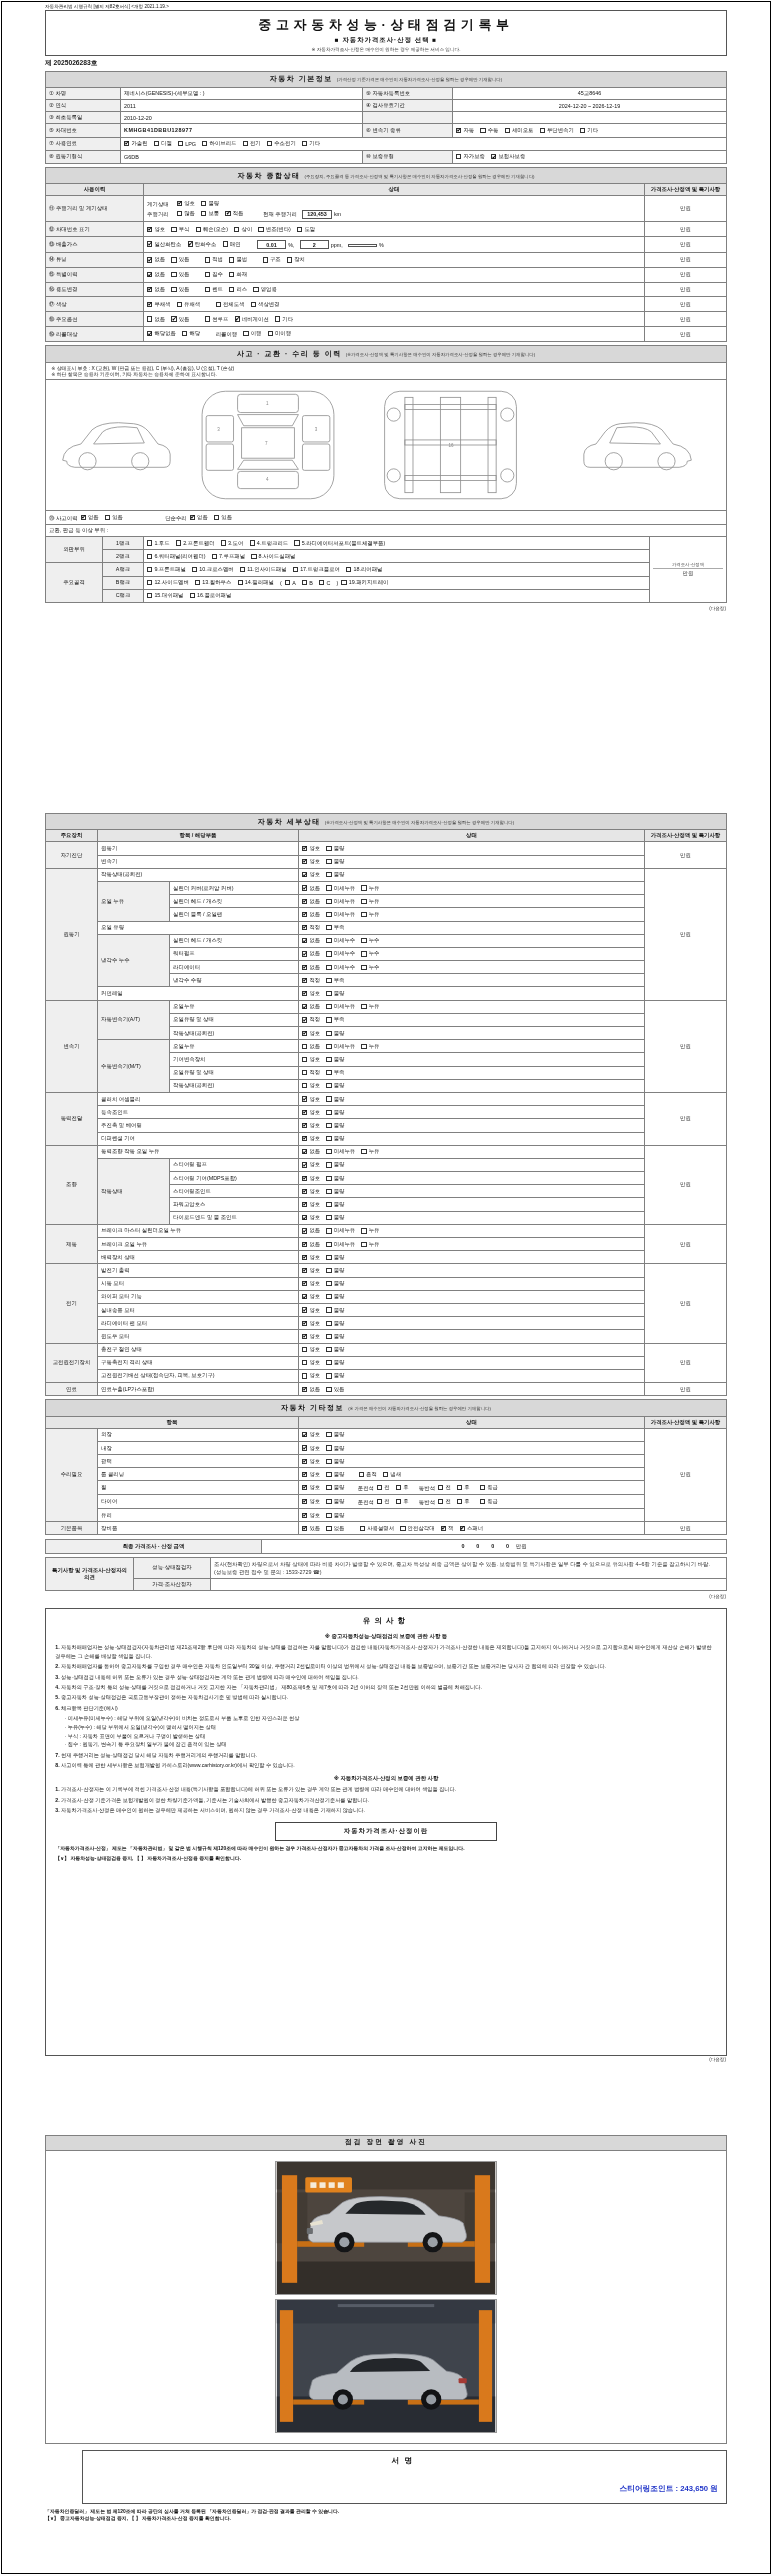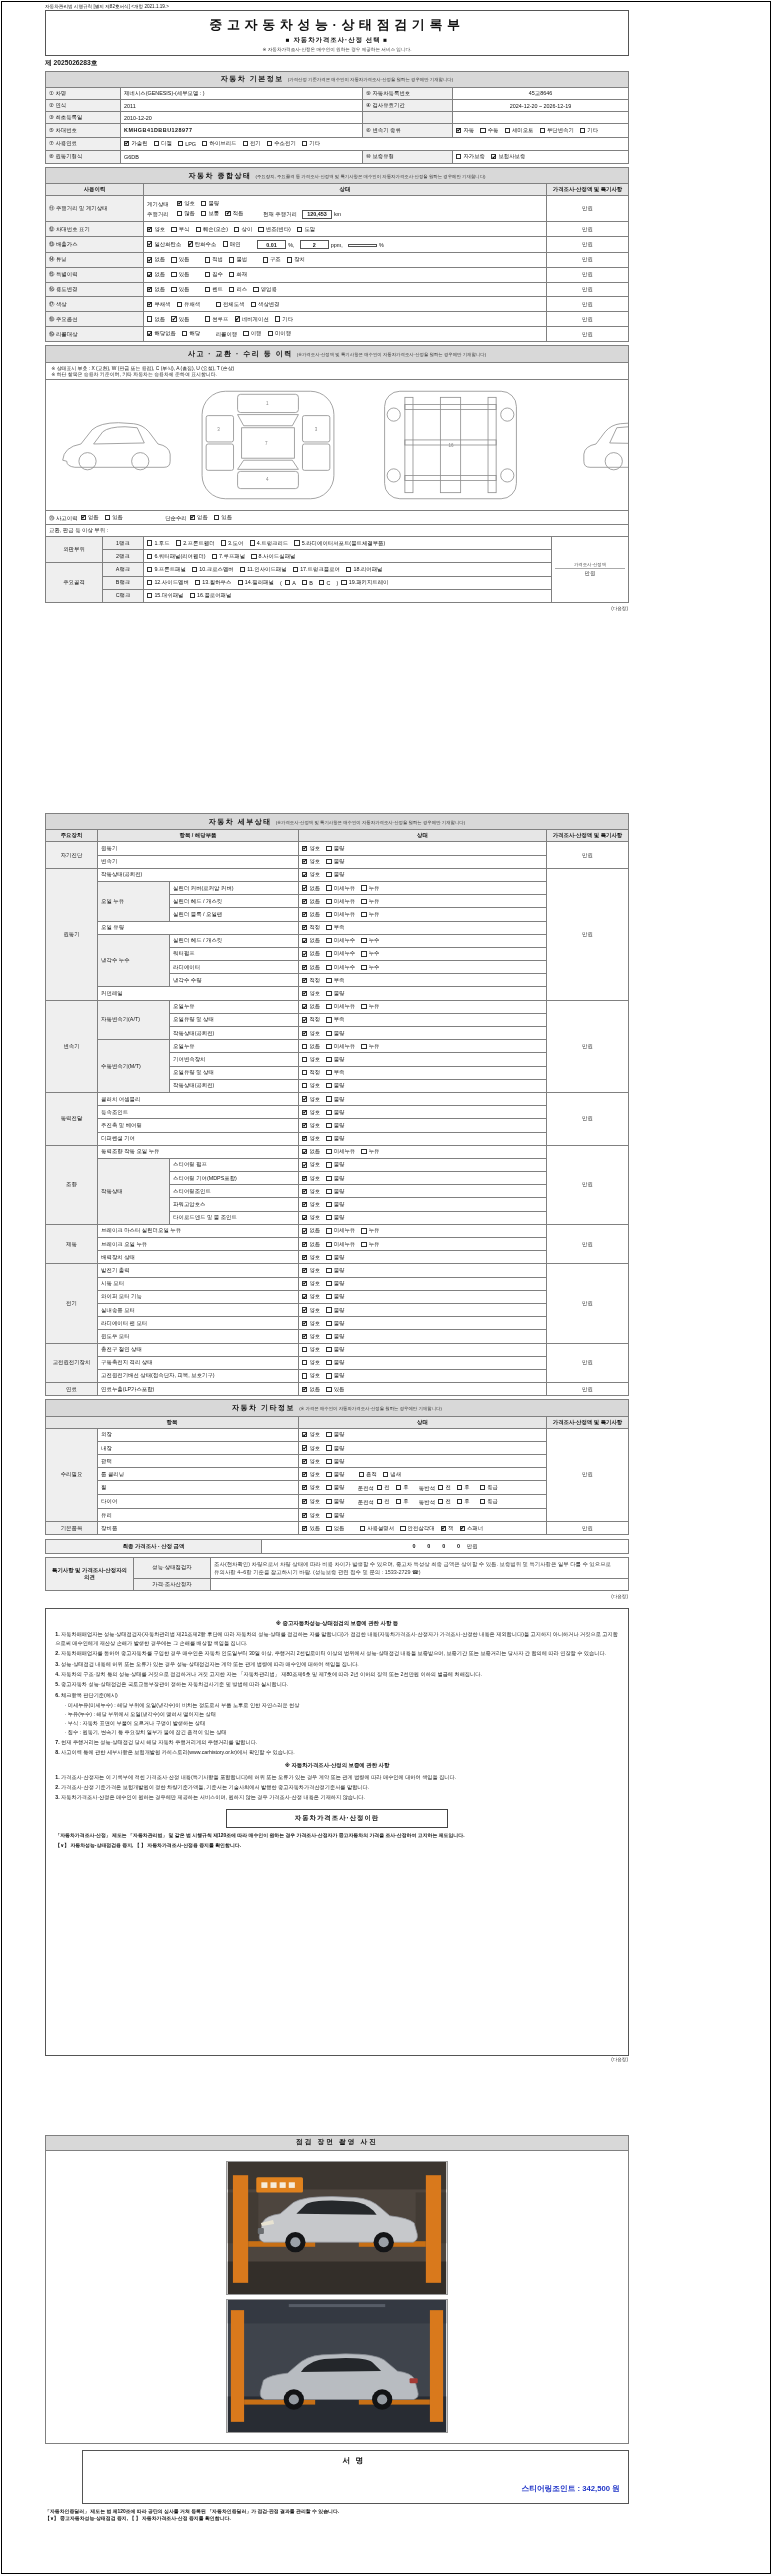--- a/index.html
+++ b/index.html
@@ -1,19 +1,19 @@
 <!DOCTYPE html>
 <html style="font-size:8.2px"><head>
 <meta charset="utf-8">
 <style>
 * { box-sizing: border-box; }
 body { margin:0; width:773px; height:2576px; overflow:hidden; background:#fff;
   font-family:"Liberation Sans","DejaVu Sans",sans-serif; color:#111; position:relative; }
 .frame { position:absolute; left:1px; top:1px; width:770px; height:2573px; border:0.5px solid #000; pointer-events:none; }
-.sheet { position:absolute; left:45px; top:4.1px; width:584px; }
+.sheet { position:absolute; left:45px; top:4.1px; width:682px; }
 .formref { font-size:4.6px; color:#111; margin-bottom:1px; }
 .titlebox { border:1px solid #555; padding:4.6px 0 3.1px; text-align:center; }
 .title { font-size:13px; font-weight:bold; letter-spacing:4.6px; }
 .subtitle { font-size:6.4px; font-weight:bold; margin-top:2.6px; letter-spacing:1px; }
 .subnote { font-size:4.6px; color:#333; margin-top:1.5px; }
 .docno { font-size:6.7px; font-weight:bold; margin:3.6px 0 2.1px; }
 table.tbl { width:100%; border-collapse:collapse; table-layout:fixed; margin-bottom:3.1px; }
 .tbl td { border:0.5px solid #808080; font-size:5.4px; padding:2.1px 3.1px; vertical-align:middle; word-break:keep-all; overflow:hidden; }
 td.secbar { background:#d8d8d8; text-align:center; padding:2.6px 2.1px; }
 .secttl { font-size:7px; font-weight:bold; letter-spacing:1.5px; }
@@ -1241,20 +1241,21 @@
       <td class="lbl center">가격·조사산정자</td>
       <td class="rtext"></td>
     </tr>
   </tbody>
     </table>
   <div class="nextpage">(다음장)</div>
 
   <div class="gapB"></div>
 
   <div class="notices">
+    <div class="ntitle">유의사항</div>
     <div id="notices-body">
         <div class="nh">※ 중고자동차성능·상태점검의 보증에 관한 사항 등</div>
         <div class="ni"><span class="nn">1.</span> 자동차매매업자는 성능·상태점검자(자동차관리법 제21조제2항 후단에 따라 자동차의 성능·상태를 점검하는 자를 말합니다)가 점검한 내용(자동차가격조사·산정자가 가격조사·산정한 내용은 제외합니다)을 고지하지 아니하거나 거짓으로 고지함으로써 매수인에게 재산상 손해가 발생한 경우에는 그 손해를 배상할 책임을 집니다.</div>
         <div class="ni"><span class="nn">2.</span> 자동차매매업자를 통하여 중고자동차를 구입한 경우 매수인은 자동차 인도일부터 30일 이상, 주행거리 2천킬로미터 이상의 범위에서 성능·상태점검 내용을 보증받으며, 보증기간 또는 보증거리는 당사자 간 합의에 따라 연장할 수 있습니다.</div>
         <div class="ni"><span class="nn">3.</span> 성능·상태점검 내용에 허위 또는 오류가 있는 경우 성능·상태점검자는 계약 또는 관계 법령에 따라 매수인에 대하여 책임을 집니다.</div>
         <div class="ni"><span class="nn">4.</span> 자동차의 구조·장치 등의 성능·상태를 거짓으로 점검하거나 거짓 고지한 자는 「자동차관리법」 제80조제6호 및 제7호에 따라 2년 이하의 징역 또는 2천만원 이하의 벌금에 처해집니다.</div>
         <div class="ni"><span class="nn">5.</span> 중고자동차 성능·상태점검은 국토교통부장관이 정하는 자동차검사기준 및 방법에 따라 실시합니다.</div>
         <div class="ni"><span class="nn">6.</span> 체크항목 판단기준(예시)</div>
         <div class="nb">· 미세누유(미세누수) : 해당 부위에 오일(냉각수)이 비치는 정도로서 부품 노후로 인한 자연스러운 현상</div>
         <div class="nb">· 누유(누수) : 해당 부위에서 오일(냉각수)이 맺혀서 떨어지는 상태</div>
@@ -1323,21 +1324,21 @@
             <circle cx="252" cy="100" r="10" fill="#969ca3"></circle>
         </g>
       </svg>
     </div>
   </div>
 
   <div class="signwrap">
     <div class="signlabel">서명</div>
     <div class="premium">
       <span>스티어링조인트 :</span>
-      <span>342,500 원</span>
+      <span>243,650 원</span>
     </div>
   </div>
 
   <div class="footnotes">
     <div>「자동차인증딜러」 제도는 법 제120조에 따라 공단의 심사를 거쳐 등록된 「자동차인증딜러」가 점검·판정 결과를 관리할 수 있습니다.</div>
     <div>【∨】 중고자동차성능·상태점검 증지, 【 】 자동차가격조사·산정 증지를 확인합니다.</div>
   </div>
 
 </div>
 

